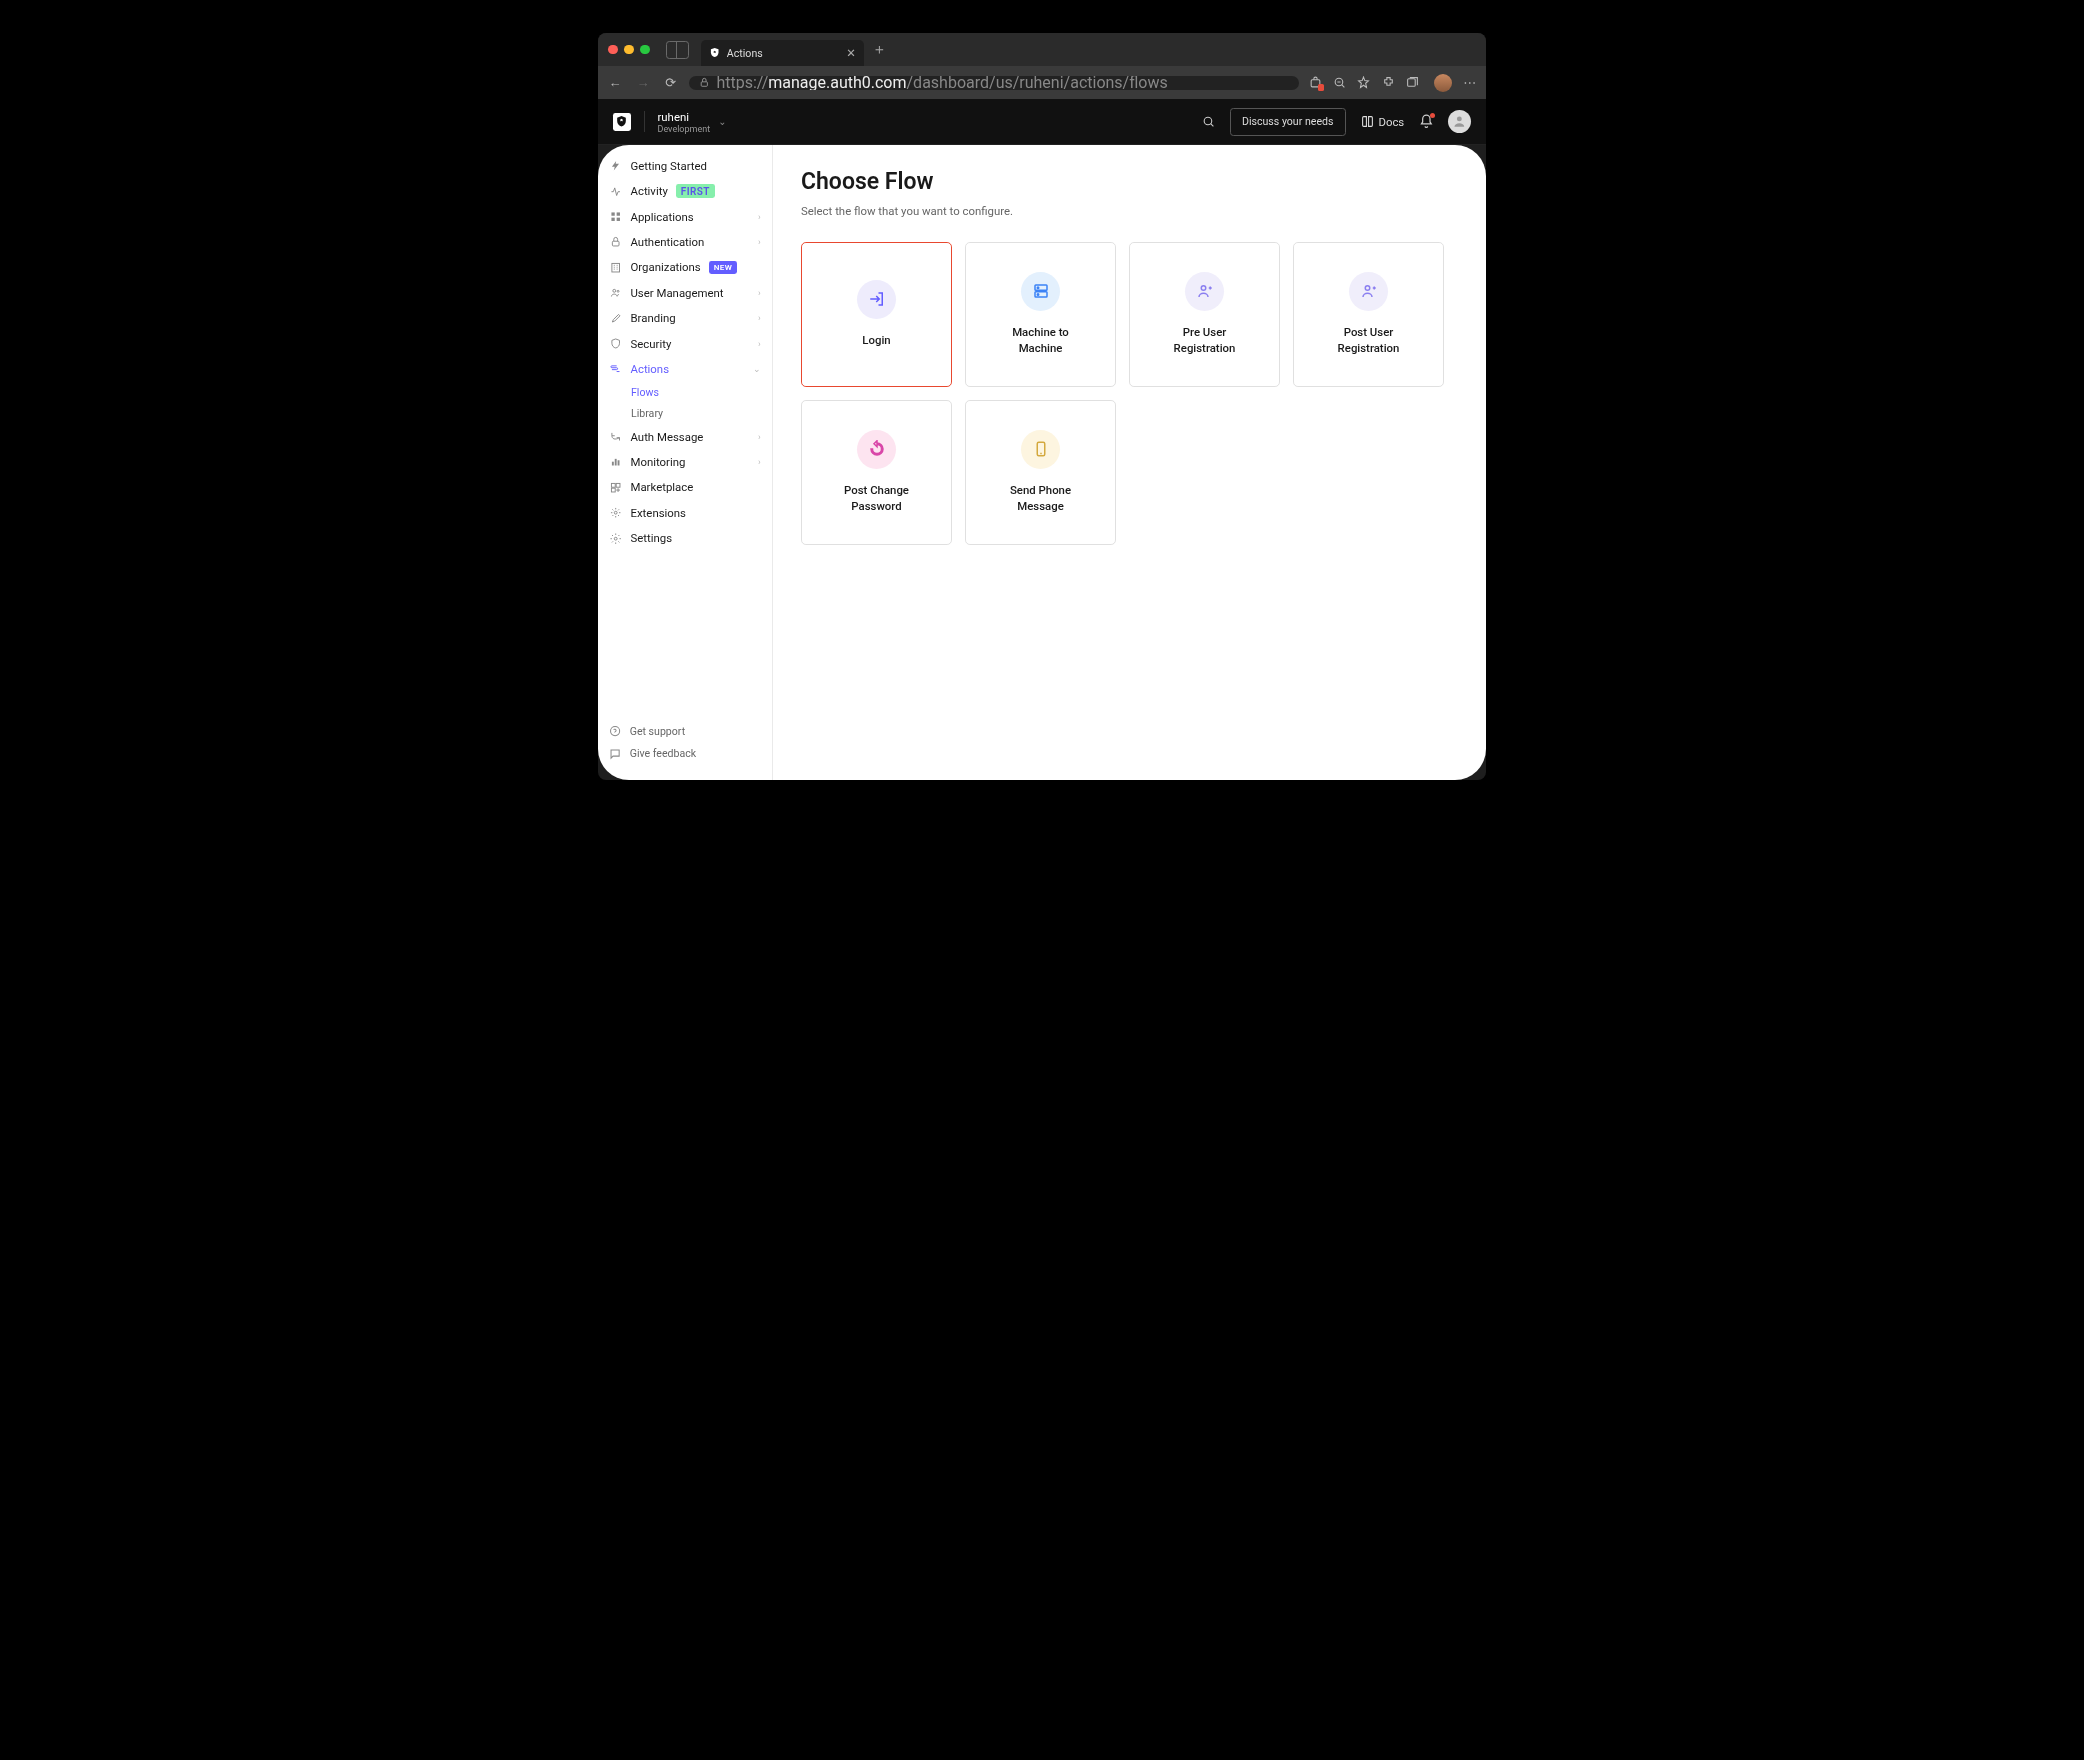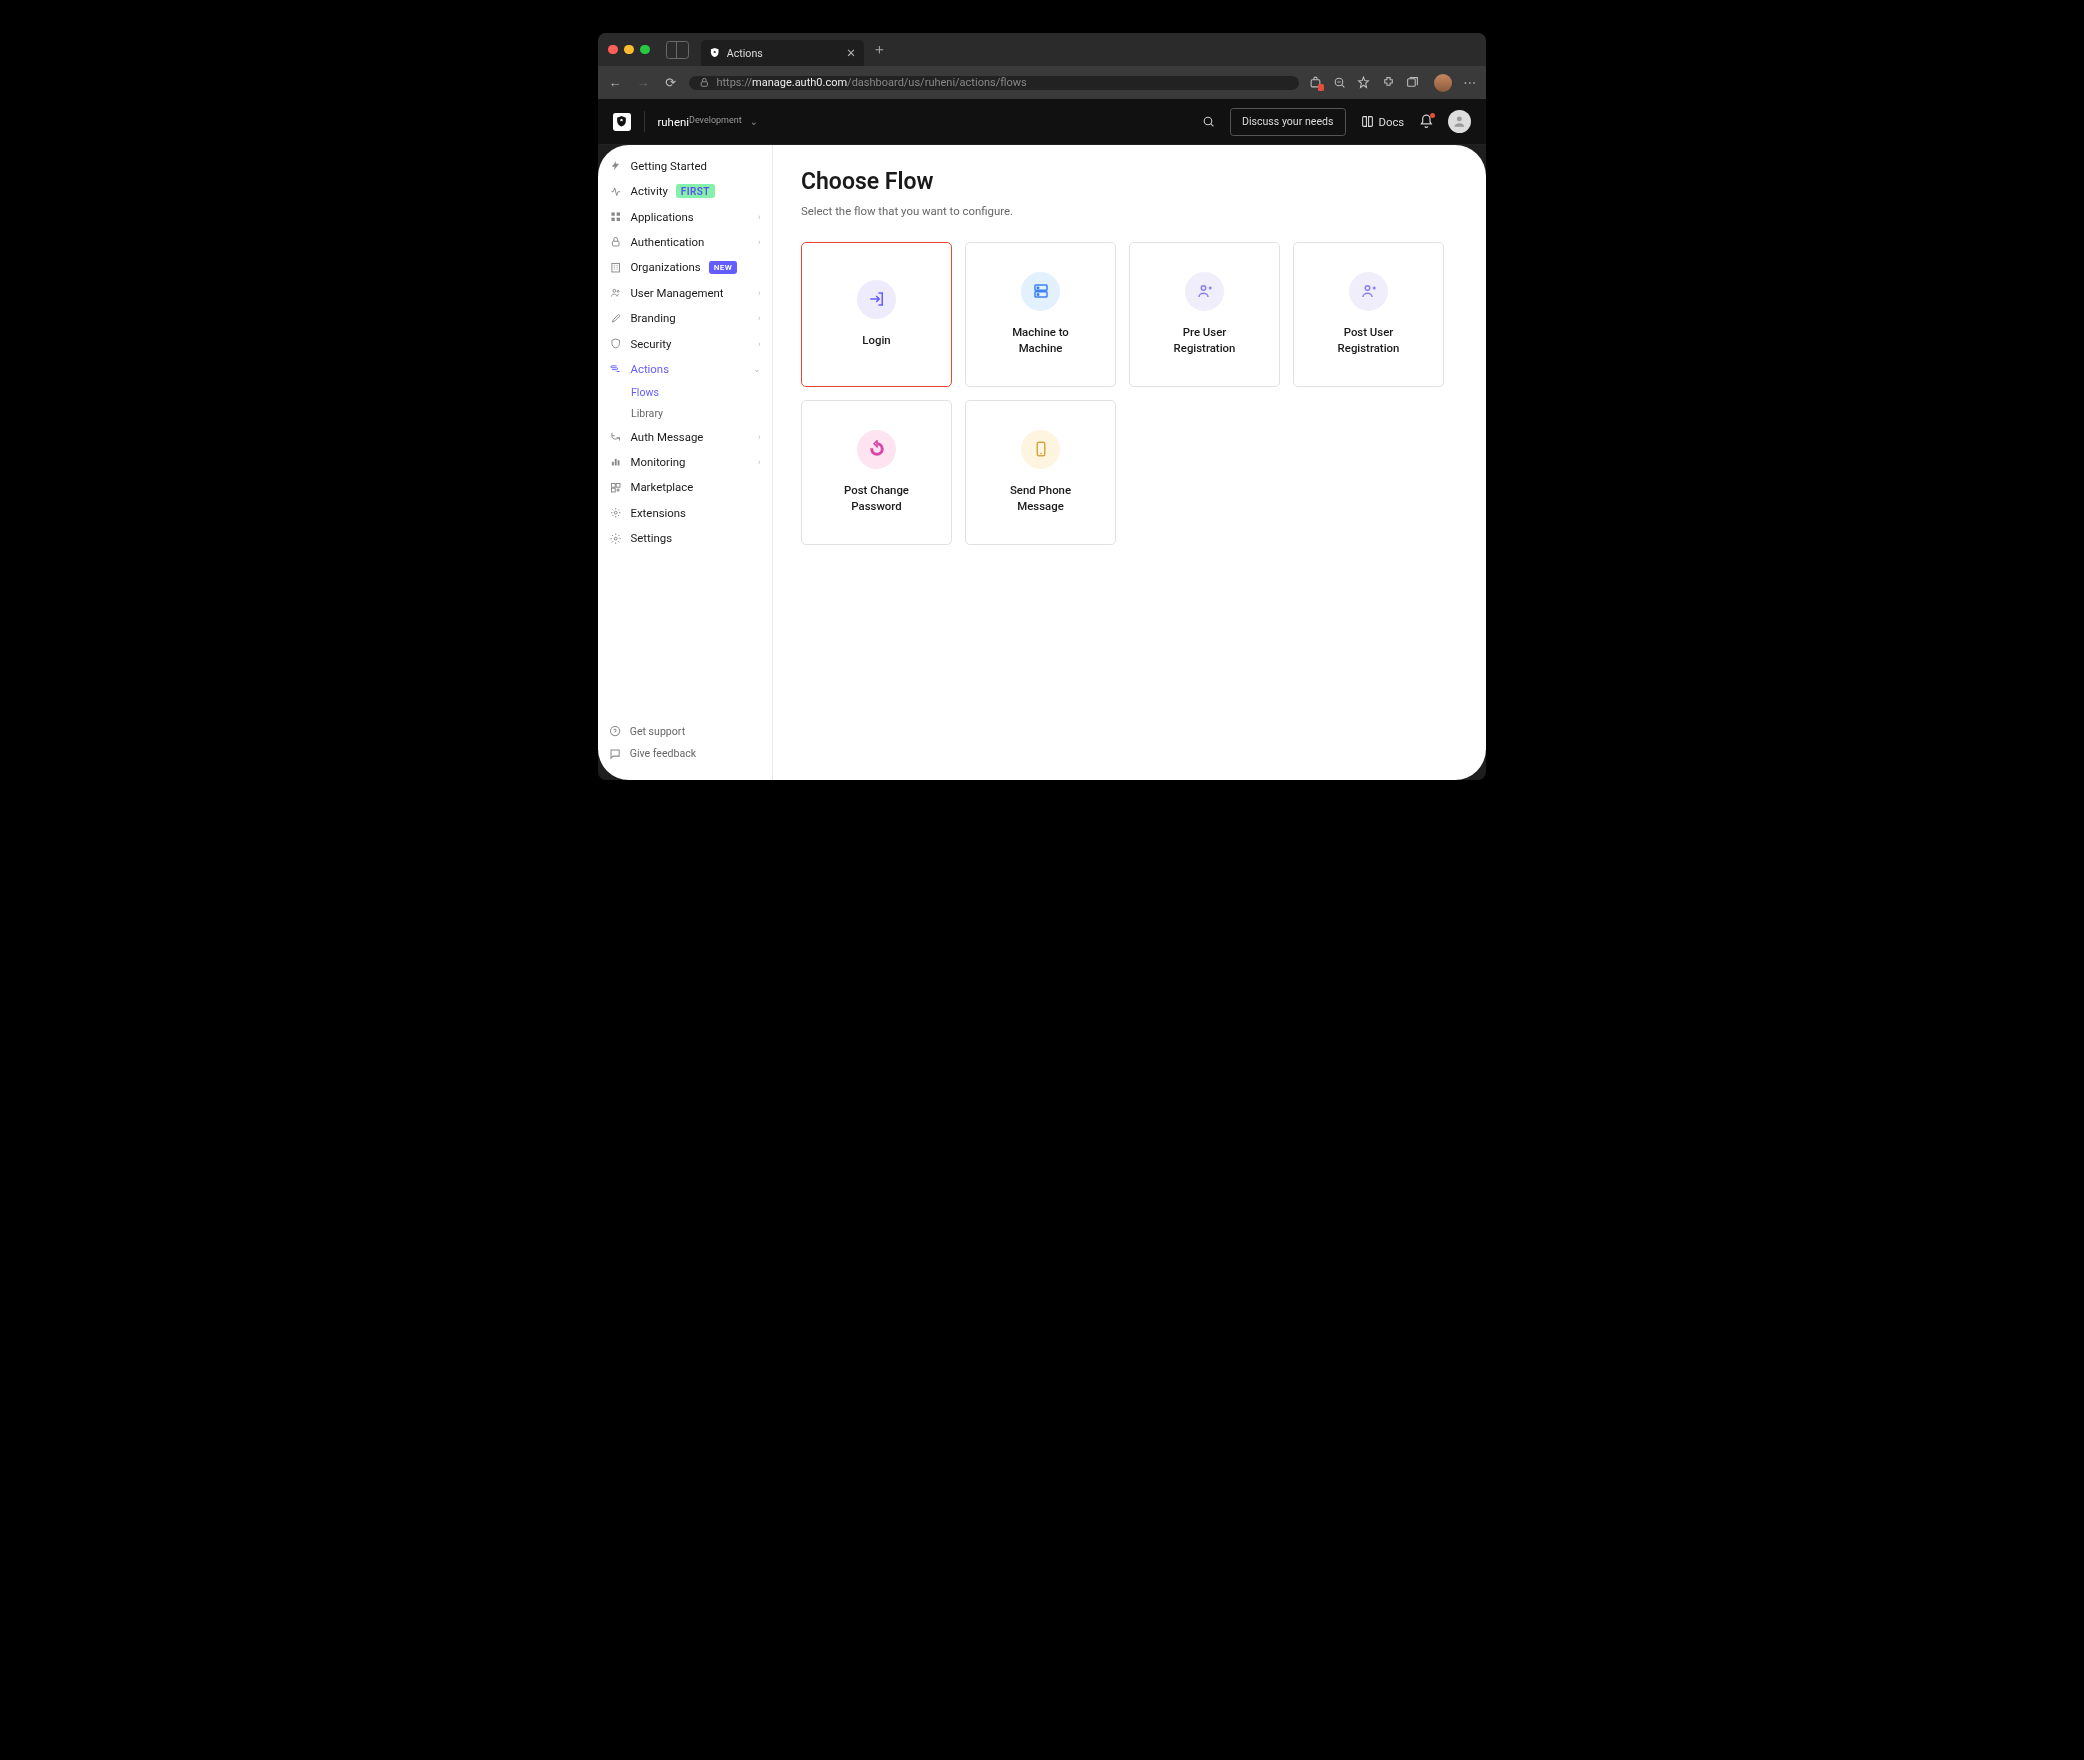--- a/index.html
+++ b/index.html
@@ -17,34 +17,34 @@
 .sidebar-toggle::before { content:""; width:8.1px; border-right:0.8px solid #6a6a6a; }
 .tab { margin-left: 11.4px; background: #1e1e1e; height: 26px; border-radius: 4.9px 4.9px 0 0; display:flex; align-items:center; padding: 0 8.1px; gap: 6.5px; color:#ddd; font-size:10.6px; width: 163px; align-self:flex-end; }
 .tab .shield { width:11.4px; height:11.4px; }
 .tab .x { margin-left:auto; color:#aaa; font-size:11.4px; }
 .newtab { color:#aaa; font-size:14.7px; margin-left:8.1px; }
 
 
 .urlbar { background: #3a3a3a; height: 33px; display:flex; align-items:center; padding: 0 8.1px; gap: 9.8px; }
 .navbtn { color:#bbb; font-size:13px; width:18px; text-align:center; cursor:pointer; }
 .navbtn.disabled { color:#666; }
-.urlfield { flex:1; background:#222; border-radius: 16.3px; height:14px; display:flex; align-items:center; padding: 0 9.8px; color:#888; font-size:11px; gap:6.5px; overflow:hidden; }
+.urlfield { flex:1; background:#222; border-radius: 16.3px; height:14px; display:flex; align-items:center; padding: 0 9.8px; color:#888; font-size:16px; gap:6.5px; overflow:hidden; }
 .urlfield .host { color:#eee; }
 .urlfield .path { color:#888; }
 .url-icons { display:flex; gap:11.4px; color:#bbb; font-size:12.2px; align-items:center; }
 .url-avatar { width:18px; height:18px; border-radius:50%; background: linear-gradient(#c88860,#8b5a3c); margin-left:3.3px; }
 .url-dots { color:#bbb; font-size:13px; letter-spacing:1.6px; }
 
 
 .appheader { background:#111; height:46px; display:flex; align-items:center; padding: 0 14.7px; color:#eee; border-bottom:0.8px solid #222; }
 .logo { width:18px; height:18px; background:#fff; border-radius:2.4px; display:flex; align-items:center; justify-content:center; }
 .logo svg { width:13px; height:13px; }
 .divider { width:0.8px; height:21px; background:#333; margin: 0 13px; }
 .tenant { display:flex; align-items:center; gap:8.1px; cursor:pointer; }
-.tenant-text { display:flex; flex-direction:row; }
+.tenant-text { display:flex; flex-direction:column; }
 .tenant-name { font-size:11.4px; color:#fff; }
 .tenant-env { font-size:9px; color:#999; }
 .tenant-chevron { color:#888; font-size:9.8px; }
 .appheader-right { margin-left:auto; display:flex; align-items:center; gap:14.7px; }
 .search-ico { color:#ccc; cursor:pointer; }
 .btn-discuss { border:0.8px solid #555; border-radius:3.3px; padding: 6.5px 11.4px; font-size:10.6px; color:#ddd; background:transparent; cursor:pointer; }
 .docs { display:flex; align-items:center; gap:4.9px; color:#ddd; font-size:11.4px; cursor:pointer; }
 .bell { position:relative; color:#ccc; cursor:pointer; }
 .bell .dot { position:absolute; top:-1.6px; right:-1.6px; width:5.7px; height:5.7px; background:#e74c3c; border-radius:50%; }
 .header-avatar { width:23px; height:23px; border-radius:50%; background:#ddd; display:flex; align-items:center; justify-content:center; color:#888; cursor:pointer; }

